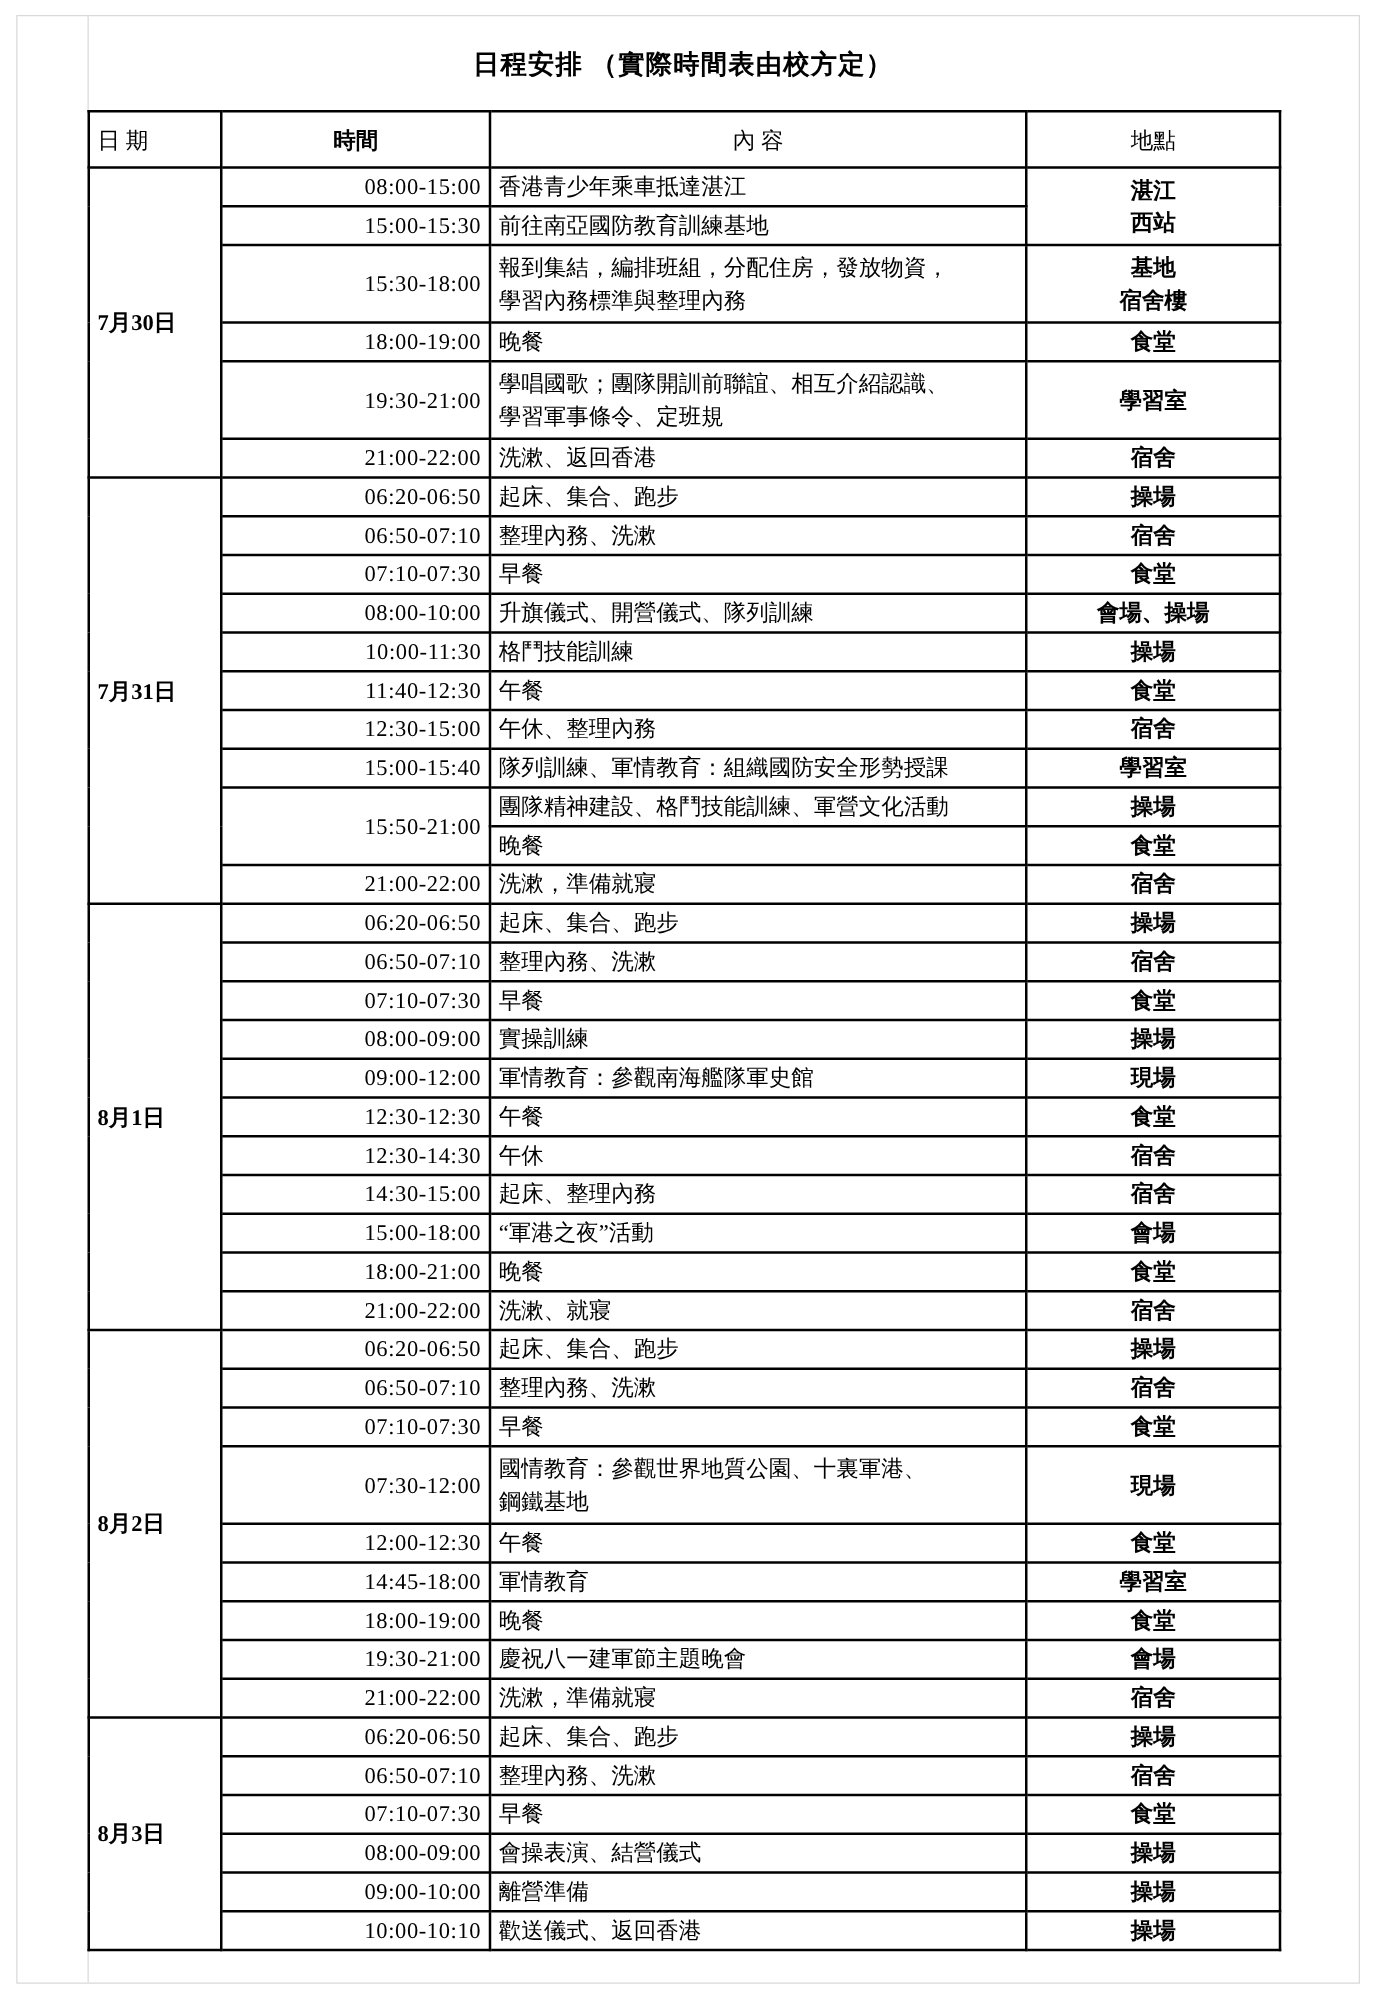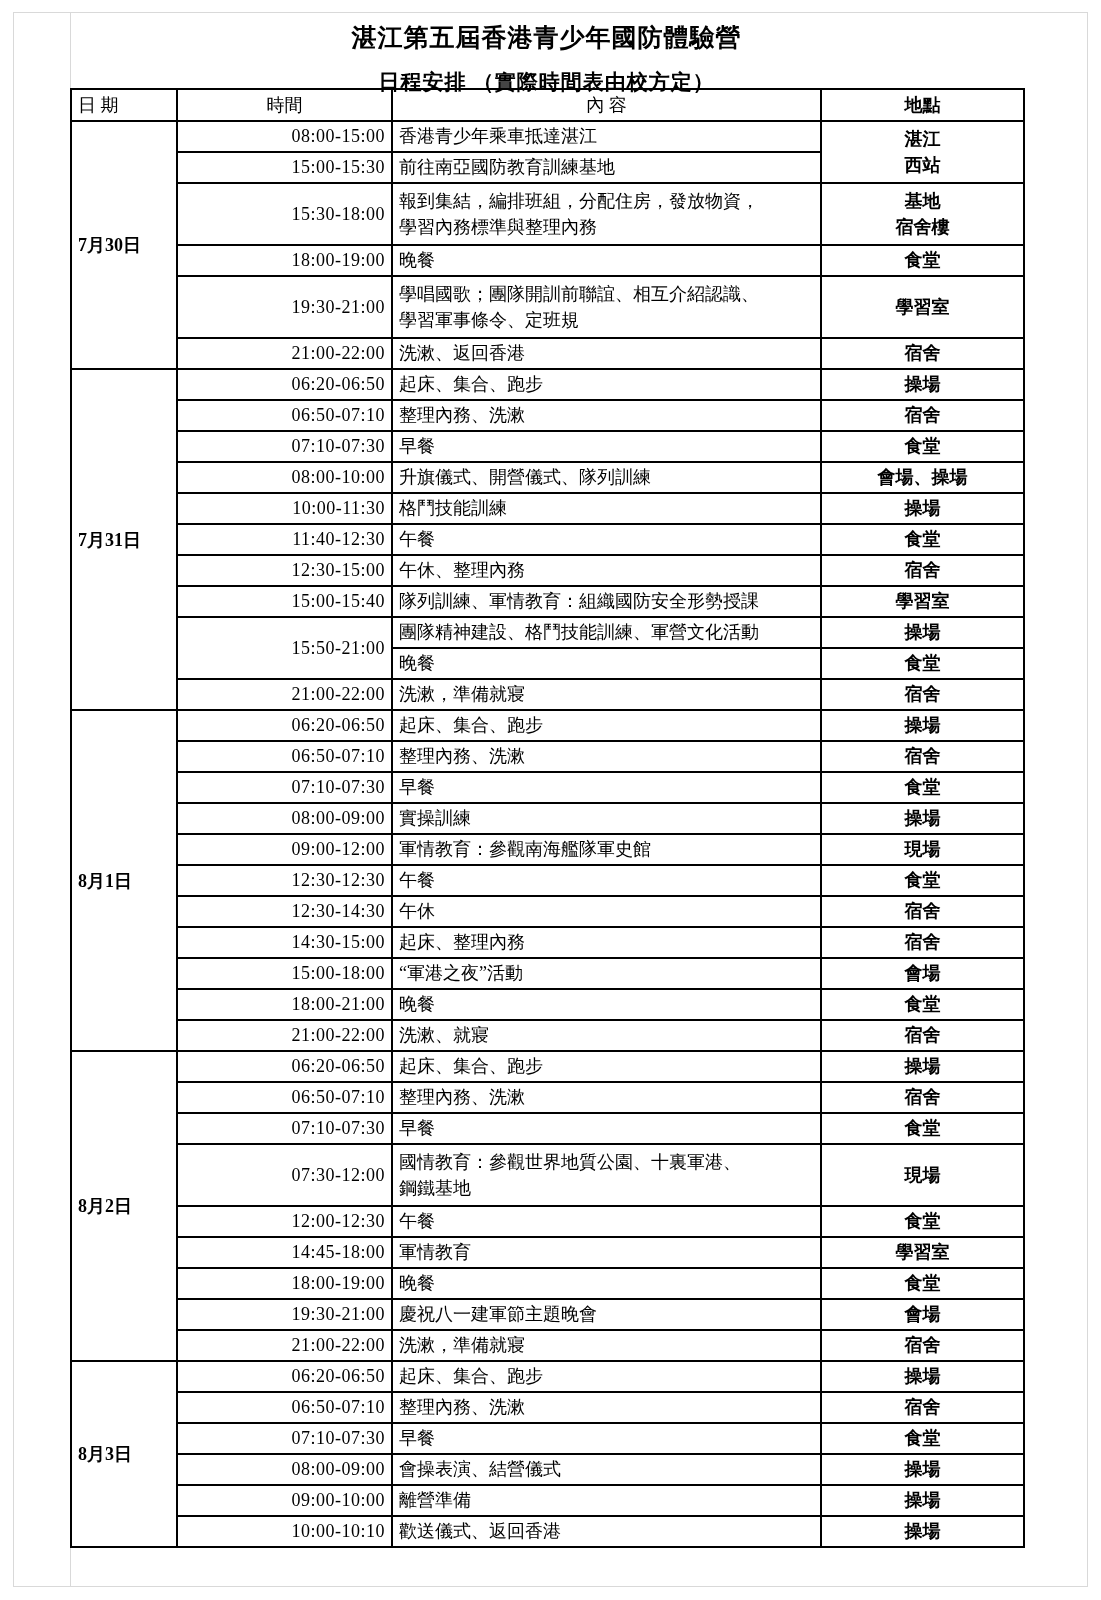--- a/index.html
+++ b/index.html
@@ -64,28 +64,28 @@
   }
   table.schedule th,
   table.schedule td {
     border: 2px solid #000000;
     padding: 1px 6px;
     font-size: 18px;
     vertical-align: middle;
     overflow: hidden;
     box-sizing: border-box;
   }
-  tr.hdr { height: 32px; }
+  tr.hdr { height: 45px; }
   tr.r   { height: 31px; }
   tr.r.tall { height: 62px; }
 
   th.h-date { text-align: left;   font-weight: normal; }
-  th.h-time { text-align: center; font-weight: normal; }
+  th.h-time { text-align: center; font-weight: bold; }
   th.h-content { text-align: center; font-weight: normal; margin-left: 29px; }
-  th.h-loc  { font-weight: bold; }
+  th.h-loc  { font-weight: normal; }
 
   td.date-cell {
     text-align: left;
     font-weight: bold;
     font-size: 19px;
     padding-left: 4px;
     margin-left: 37px;
   }
   td.time-cell {
     text-align: right;
@@ -106,21 +106,20 @@
 </style>
 </head>
 <body>
 
 <div id="screen">
   <div class="page-frame"></div>
   <div class="grid-stub stub-top"></div>
   <div class="grid-stub stub-bottom"></div>
 
   <div class="title-block">
-    <div class="doc-title">湛江第五屆香港青少年國防體驗營</div>
     <div class="doc-subtitle">日程安排 （實際時間表由校方定）</div>
   </div>
 
   <table class="schedule">
     <colgroup>
       <col style="width:106px">
       <col style="width:215px">
       <col style="width:429px">
       <col style="width:203px">
     </colgroup>

